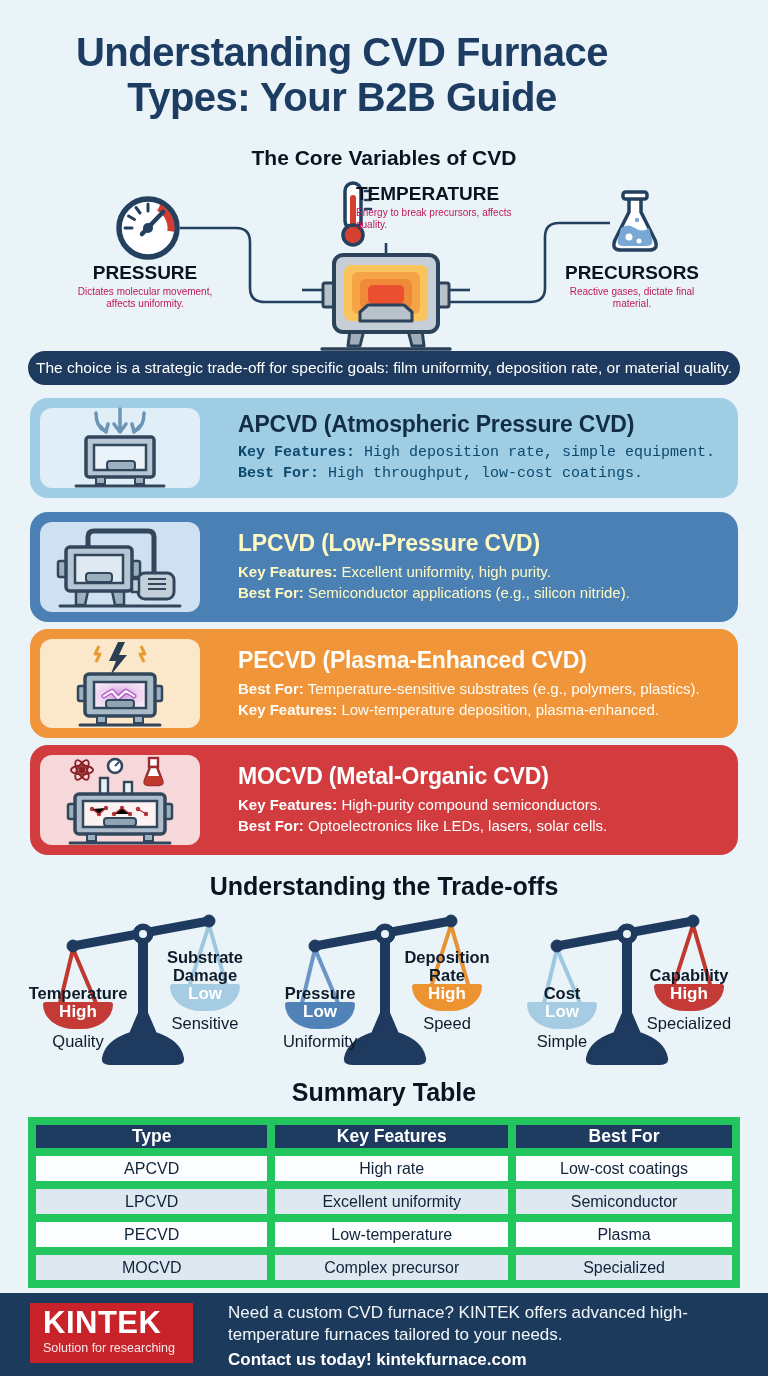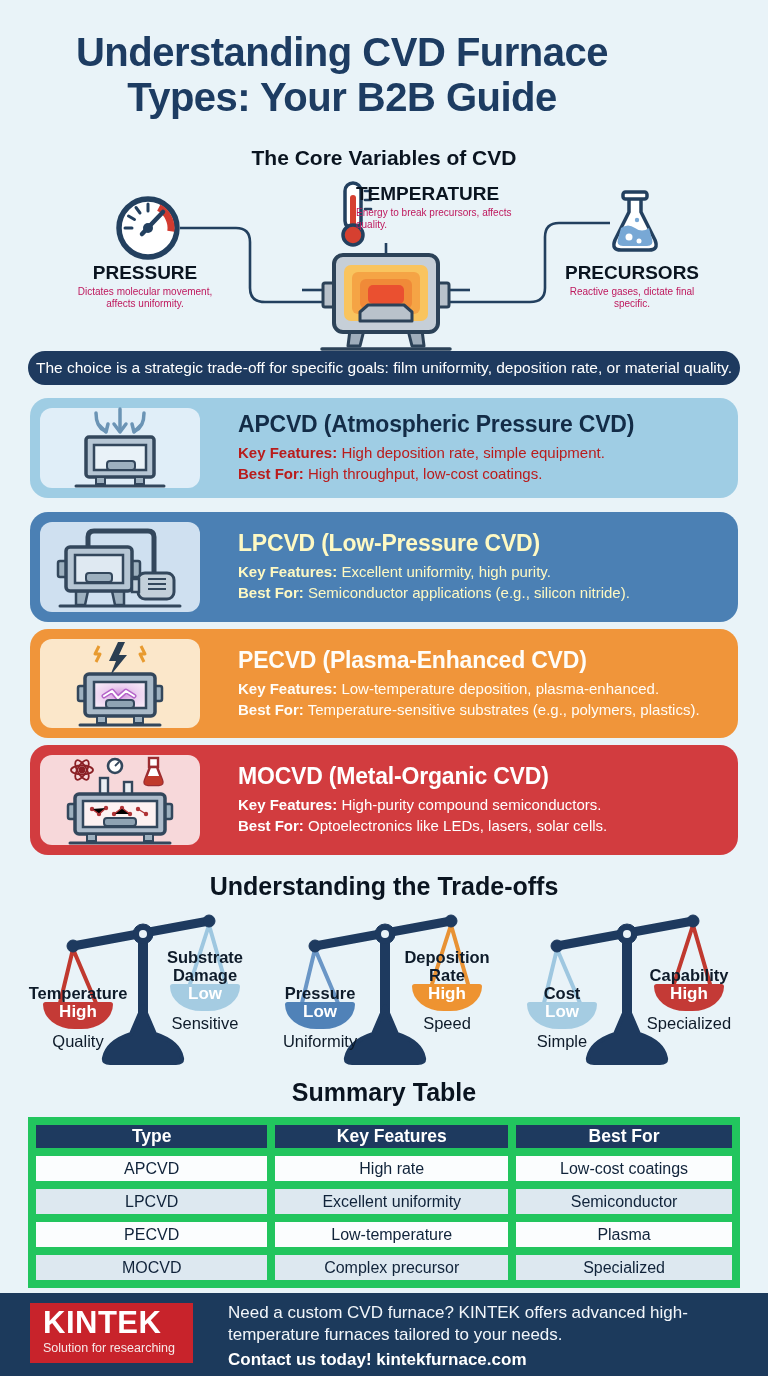--- a/index.html
+++ b/index.html
@@ -27,21 +27,21 @@
   
   .card { position:absolute; left:30px; width:708px; border-radius:18px; display:flex; align-items:center; }
   .card .icon-box { flex:0 0 160px; margin:10px; border-radius:12px; display:flex;
                     align-items:center; justify-content:center; align-self:stretch; }
   .card .txt { flex:1; padding:0 10px 0 28px; }
   .card .ctitle { font-size:23px; font-weight:bold; letter-spacing:-0.2px; margin-bottom:5px; }
   .card .cline { font-size:15px; line-height:1.38; }
   .card .cline b { font-weight:bold; }
   .card-apcvd { top:398px; height:100px; background:#9fcde4; }
   .card-apcvd .ctitle { color:#132c47; }
-  .card-apcvd .cline { color:#b91c1c; }
+  .card-apcvd .cline { color:#0c4a6e;font-family:Liberation Mono, monospace; }
   .card-apcvd .icon-box { background:#e0eef8; }
   .card-lpcvd { top:512px; height:110px; background:#4b80b4; }
   .card-lpcvd .ctitle, .card-lpcvd .cline { color:#fef9c3; }
   .card-lpcvd .icon-box { background:#cfe0f0; }
   .card-pecvd { top:629px; height:109px; background:#f0953a; }
   .card-pecvd .ctitle, .card-pecvd .cline { color:#fffdf8; }
   .card-pecvd .icon-box { background:#fbe7ca; }
   .card-mocvd { top:745px; height:110px; background:#d23c3f; }
   .card-mocvd .ctitle, .card-mocvd .cline { color:#ffffff; }
   .card-mocvd .icon-box { background:#f7d8da; }
@@ -145,21 +145,21 @@
   <svg class="abs" style="left:604px;top:190px" width="62" height="70" viewBox="0 0 62 70">
     <path d="M25,8 V22 L11,50 Q7,60 17,60 H45 Q55,60 51,50 L37,22 V8" fill="#ffffff" stroke="#23405f" stroke-width="3.5" stroke-linejoin="round"></path>
     <path d="M17,38 Q24,33 31,38 T45,38 L48,49 Q50,56 43,56 H19 Q12,56 14,49 Z" fill="#78a8d5"></path>
     <circle cx="25" cy="47" r="3.5" fill="#ffffff"></circle>
     <circle cx="35" cy="51" r="2.5" fill="#ffffff"></circle>
     <circle cx="33" cy="30" r="2.2" fill="#78a8d5"></circle>
     <rect x="19" y="2" width="24" height="7" rx="2.5" fill="#ffffff" stroke="#23405f" stroke-width="3.5"></rect>
   </svg>
   <div class="abs var-label" style="left:552px;top:262px;width:160px">
     <div class="vname">PRECURSORS</div>
-    <div class="vdesc">Reactive gases, dictate final specific.</div>
+    <div class="vdesc">Reactive gases, dictate final material.</div>
   </div>
 
   <svg class="abs" style="left:320px;top:252px" width="132" height="100" viewBox="0 0 132 100">
     <path d="M2,97 H130" stroke="#2c4258" stroke-width="3.5" stroke-linecap="round"></path>
     <g fill="#9fadbb" stroke="#2c4258" stroke-width="3" stroke-linejoin="round">
       <path d="M30,78 L44,78 L40,94 L28,94 Z"></path>
         <path d="M88,78 L102,78 L104,94 L92,94 Z"></path>
     </g>
     <rect x="3" y="31" width="12" height="24" rx="2" fill="#b9c2cb" stroke="#2c4258" stroke-width="3"></rect>
     <rect x="117" y="31" width="12" height="24" rx="2" fill="#b9c2cb" stroke="#2c4258" stroke-width="3"></rect>
@@ -249,22 +249,22 @@
         <path d="M52,58 L60,53 L66,60 L74,53 L82,58" fill="none" stroke="#b565c9" stroke-width="5" stroke-linecap="round" stroke-linejoin="round"></path>
         <path d="M52,58 L60,53 L66,60 L74,53 L82,58" fill="none" stroke="#ffffff" stroke-width="2" stroke-linecap="round" stroke-linejoin="round"></path>
         <rect x="54" y="62" width="28" height="8" rx="3" fill="#8fa3b3" stroke="#33475c" stroke-width="2"></rect>
         <rect x="45" y="78" width="9" height="7" fill="#9db0bf" stroke="#33475c" stroke-width="2"></rect>
         <rect x="82" y="78" width="9" height="7" fill="#9db0bf" stroke="#33475c" stroke-width="2"></rect>
         <path d="M28,87 H108" stroke="#33475c" stroke-width="3" stroke-linecap="round"></path>
       </svg>
     </div>
     <div class="txt">
       <div class="ctitle">PECVD (Plasma-Enhanced CVD)</div>
+      <div class="cline"><b>Best For:</b><span> Temperature-sensitive substrates (e.g., polymers, plastics).</span></div>
       <div class="cline"><b>Key Features:</b><span> Low-temperature deposition, plasma-enhanced.</span></div>
-      <div class="cline"><b>Best For:</b><span> Temperature-sensitive substrates (e.g., polymers, plastics).</span></div>
     </div>
   </div>
 
   <div class="card card-mocvd">
     <div class="icon-box">
       <svg width="136" height="92" viewBox="0 0 136 92">
         <g stroke="#8a1f24" stroke-width="1.8" fill="none">
           <ellipse cx="30" cy="16" rx="11" ry="4.5"></ellipse>
           <ellipse cx="30" cy="16" rx="11" ry="4.5" transform="rotate(60 30 16)"></ellipse>
           <ellipse cx="30" cy="16" rx="11" ry="4.5" transform="rotate(120 30 16)"></ellipse>

